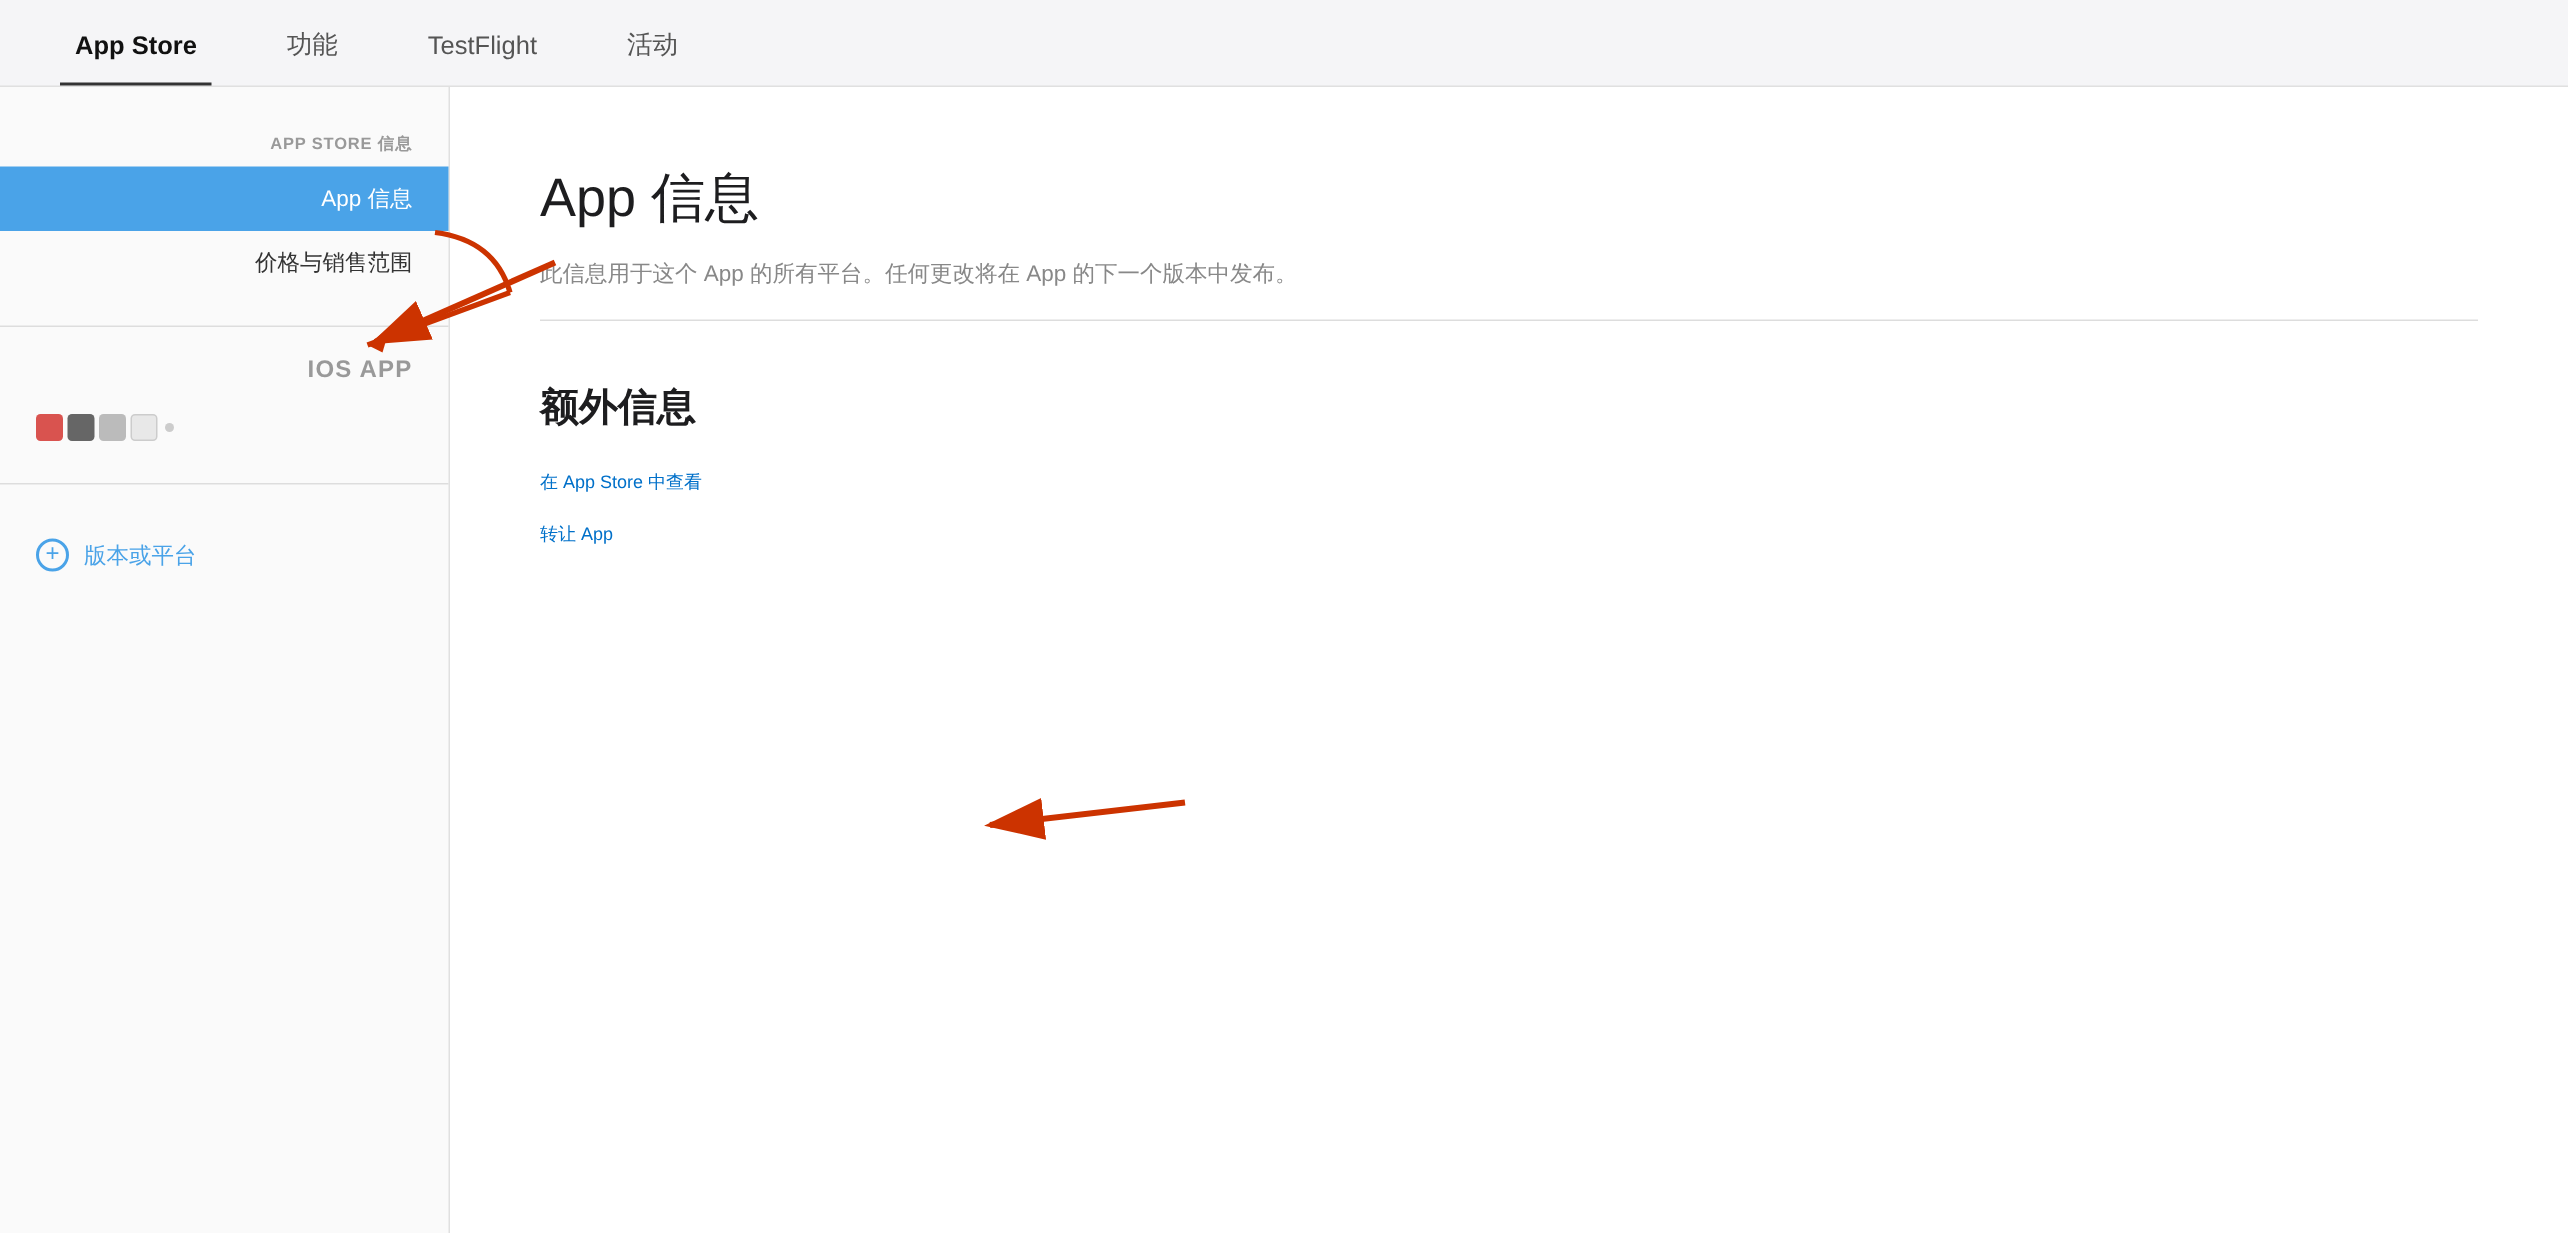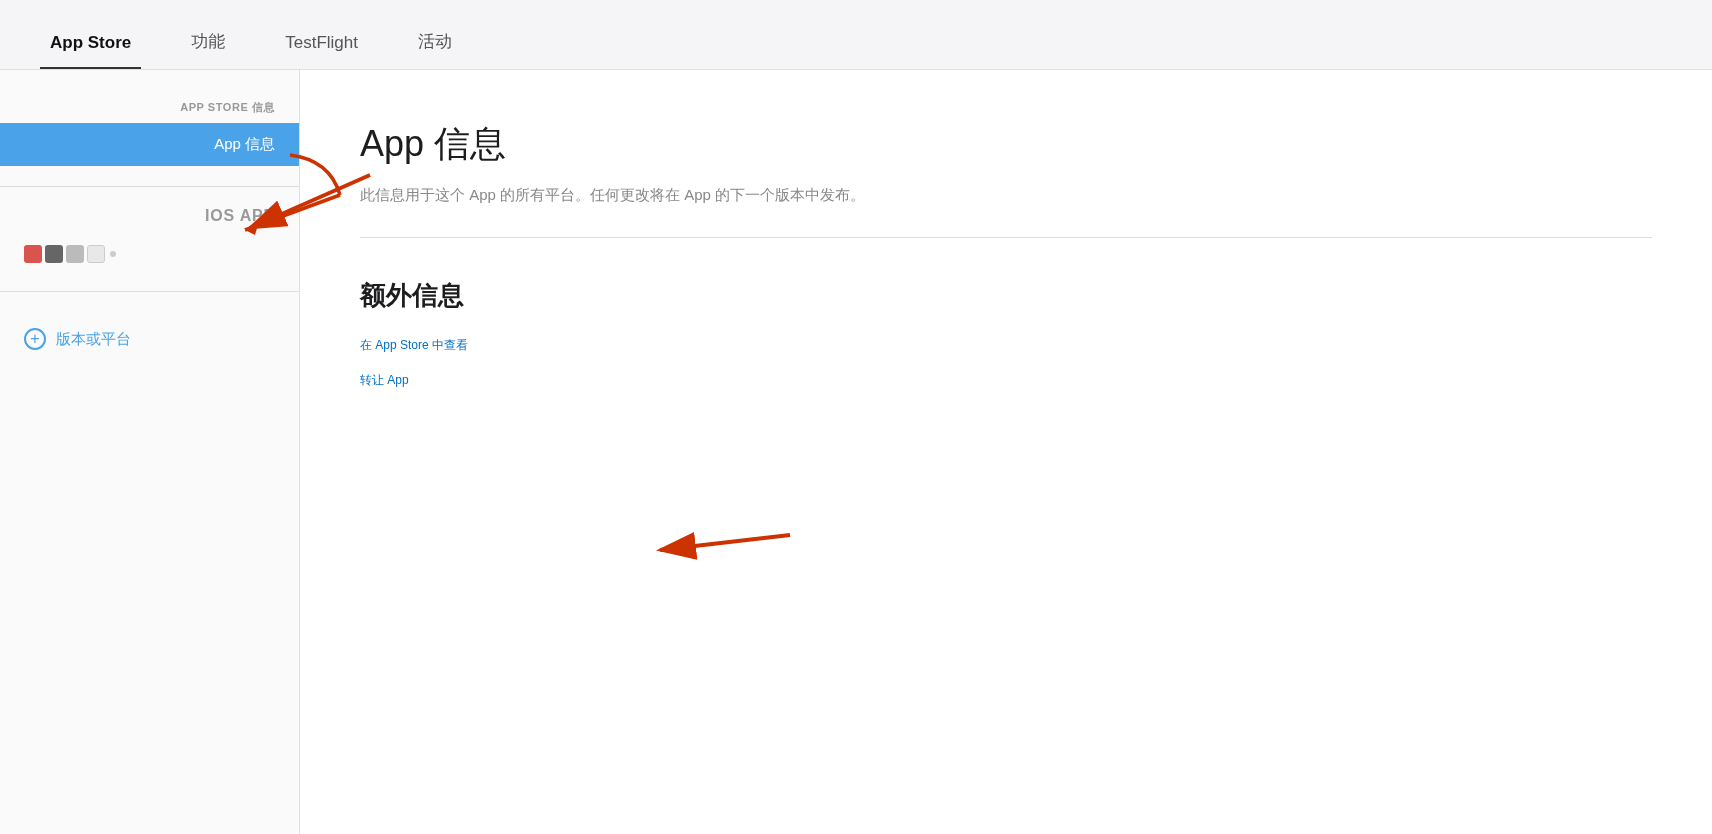--- a/index.html
+++ b/index.html
@@ -16,21 +16,21 @@
       min-height: 834px;
     }
 
     
     .top-nav {
       display: flex;
       align-items: flex-end;
       padding: 0 40px;
       background: #f5f5f7;
       border-bottom: 1px solid #e0e0e0;
-      height: 70px;
+      height: 58px;
       gap: 40px;
     }
 
     .nav-item {
       padding: 0 10px 14px 10px;
       font-size: 17px;
       color: #555;
       cursor: pointer;
       border-bottom: 2px solid transparent;
       white-space: nowrap;
@@ -174,21 +174,21 @@
       font-size: 36px;
       font-weight: 400;
       color: #1d1d1f;
       margin-bottom: 14px;
     }
 
     .page-subtitle {
       font-size: 15px;
       color: #888;
       line-height: 1.6;
-      margin-bottom: 30px;
+      margin-bottom: 18px;
     }
 
     .section-divider {
       border: none;
       border-top: 1px solid #ddd;
       margin: 10px 0 40px 0;
     }
 
     .section-title {
       font-size: 26px;
@@ -228,20 +228,21 @@
     <div class="nav-item">活动</div>
   </nav>
 
 <div class="main-layout">
 
   <aside class="sidebar">
     <div class="sidebar-section-label">APP STORE 信息</div>
 
     <div id="sidebar-items-1">
         <div class="sidebar-item active">App 信息</div>
+        <div class="sidebar-item">价格与销售范围</div>
       </div>
 
     <hr class="sidebar-divider">
 
     <div class="sidebar-section-label-2">IOS APP</div>
 
     <div class="sidebar-app-item">
       <div class="app-icon-blocks">
         <div class="app-block app-block-red"></div>
         <div class="app-block app-block-dark"></div>

